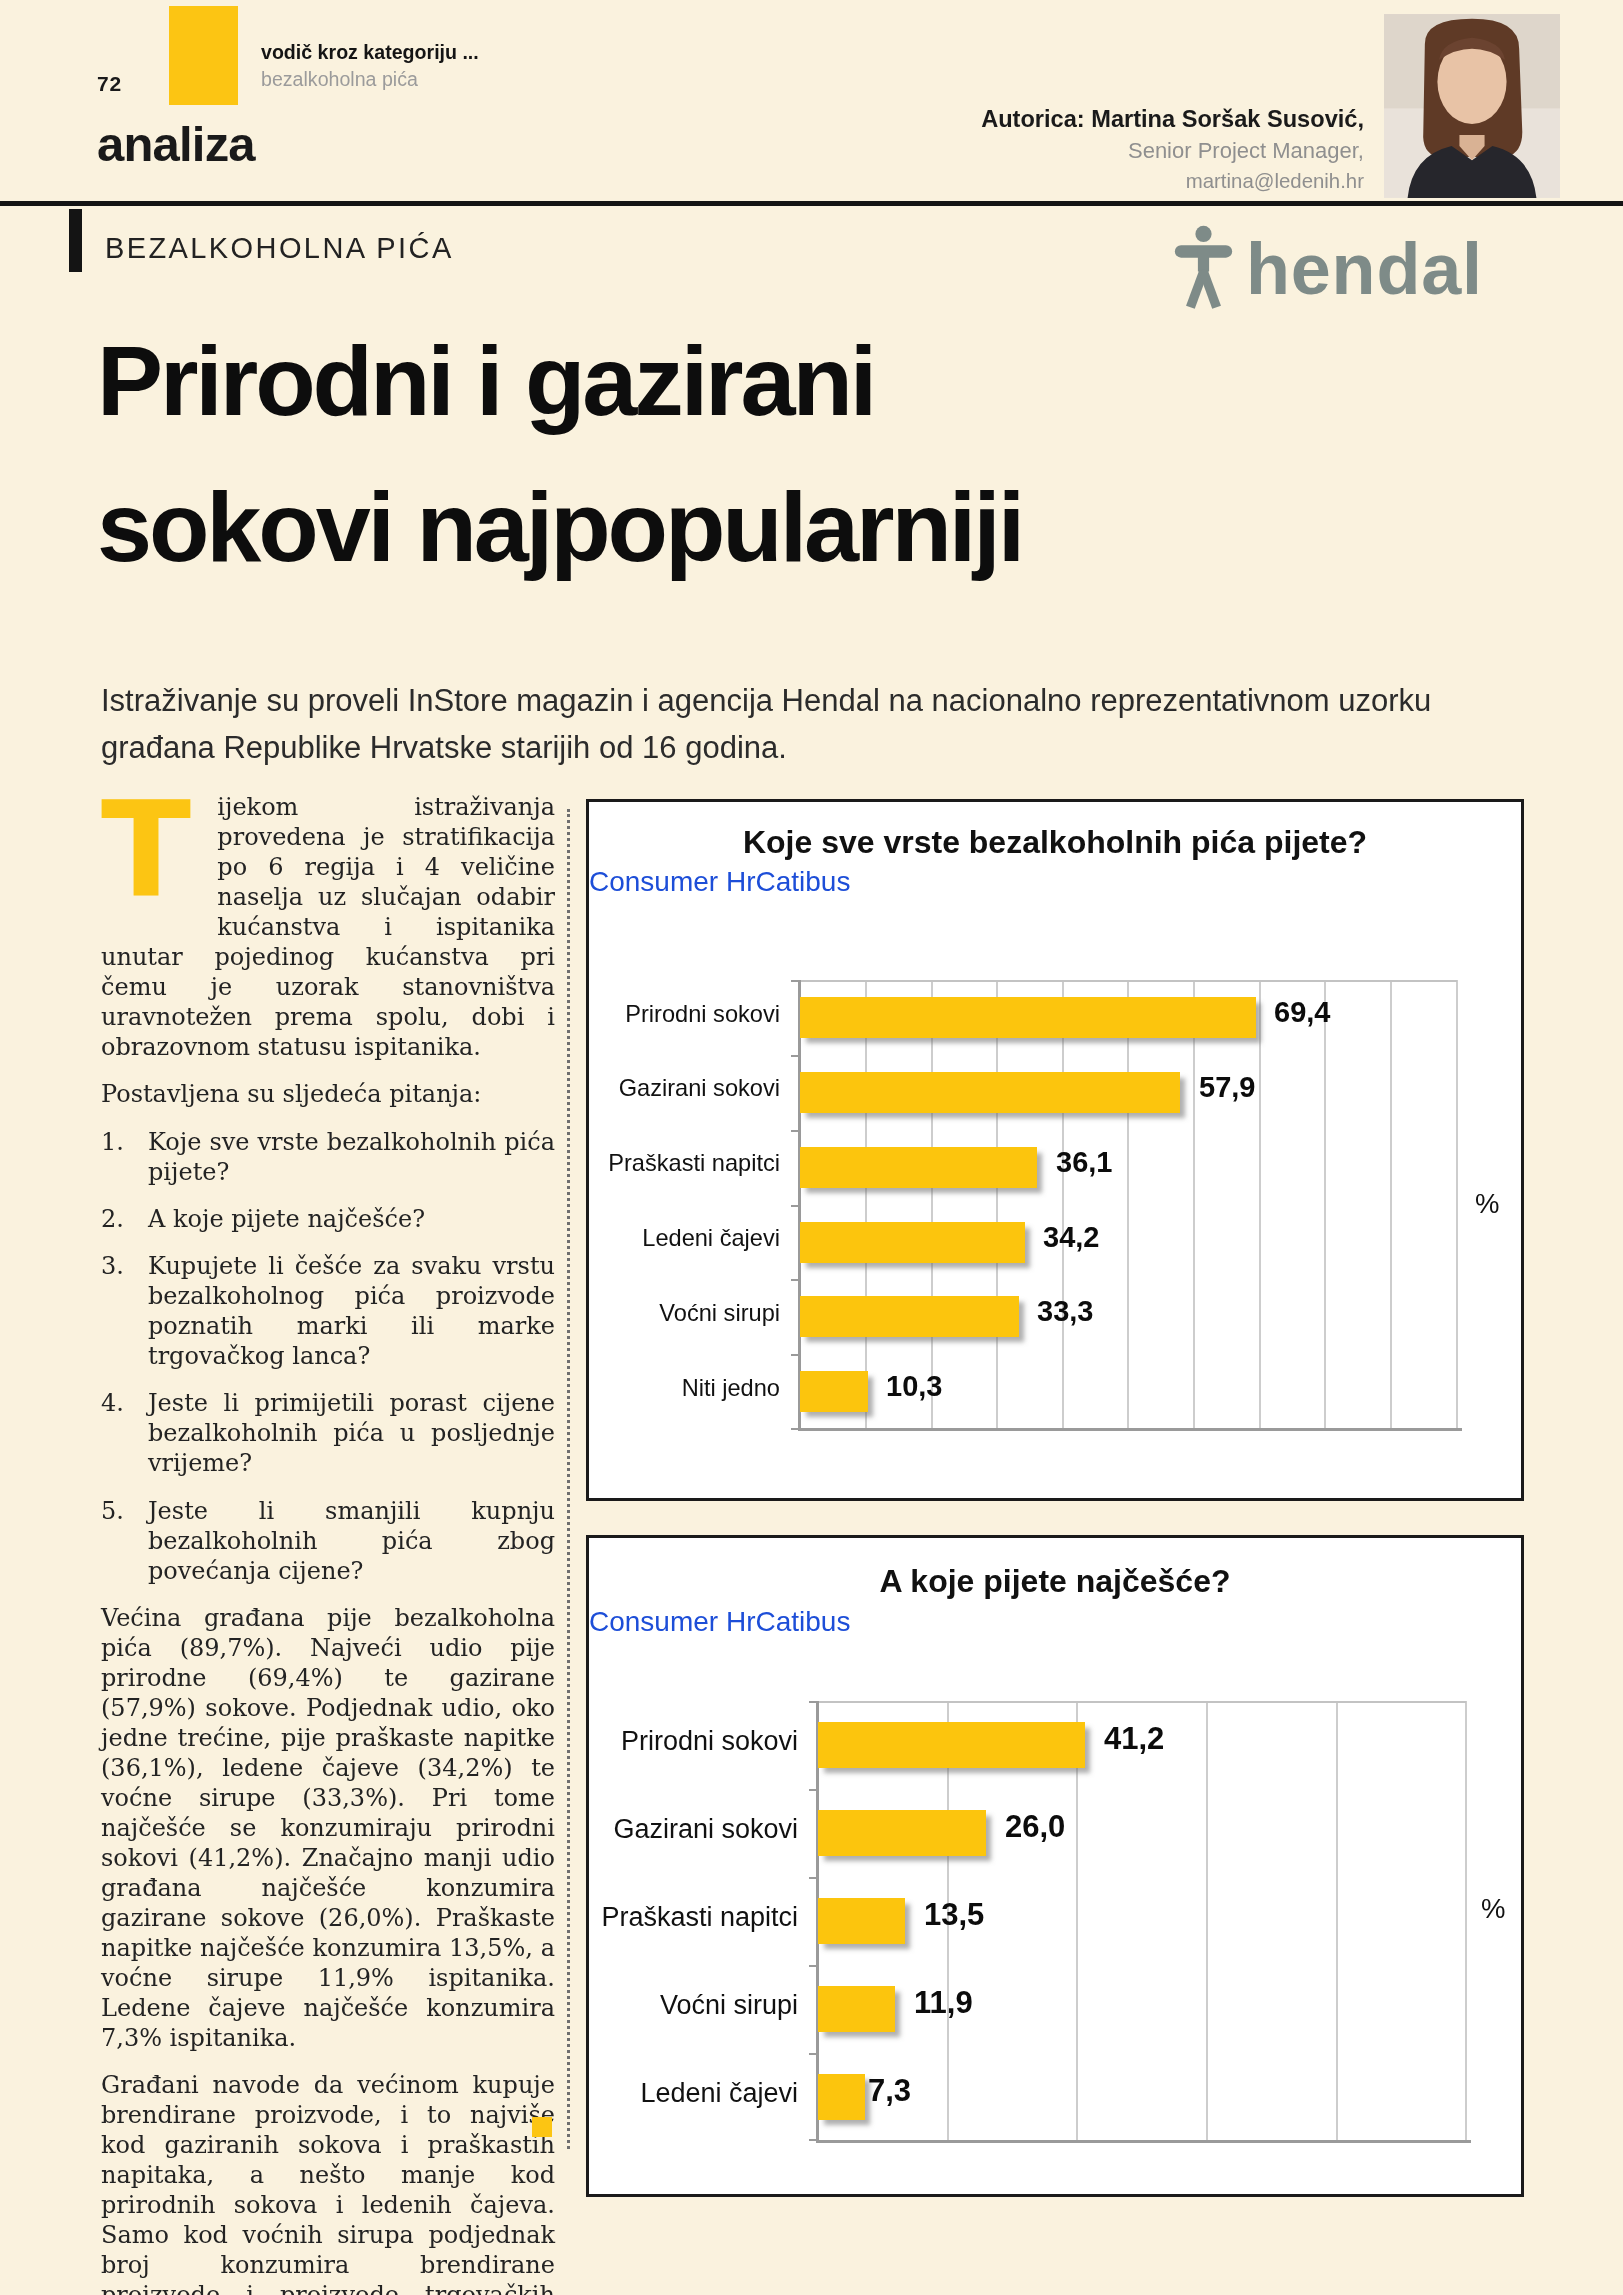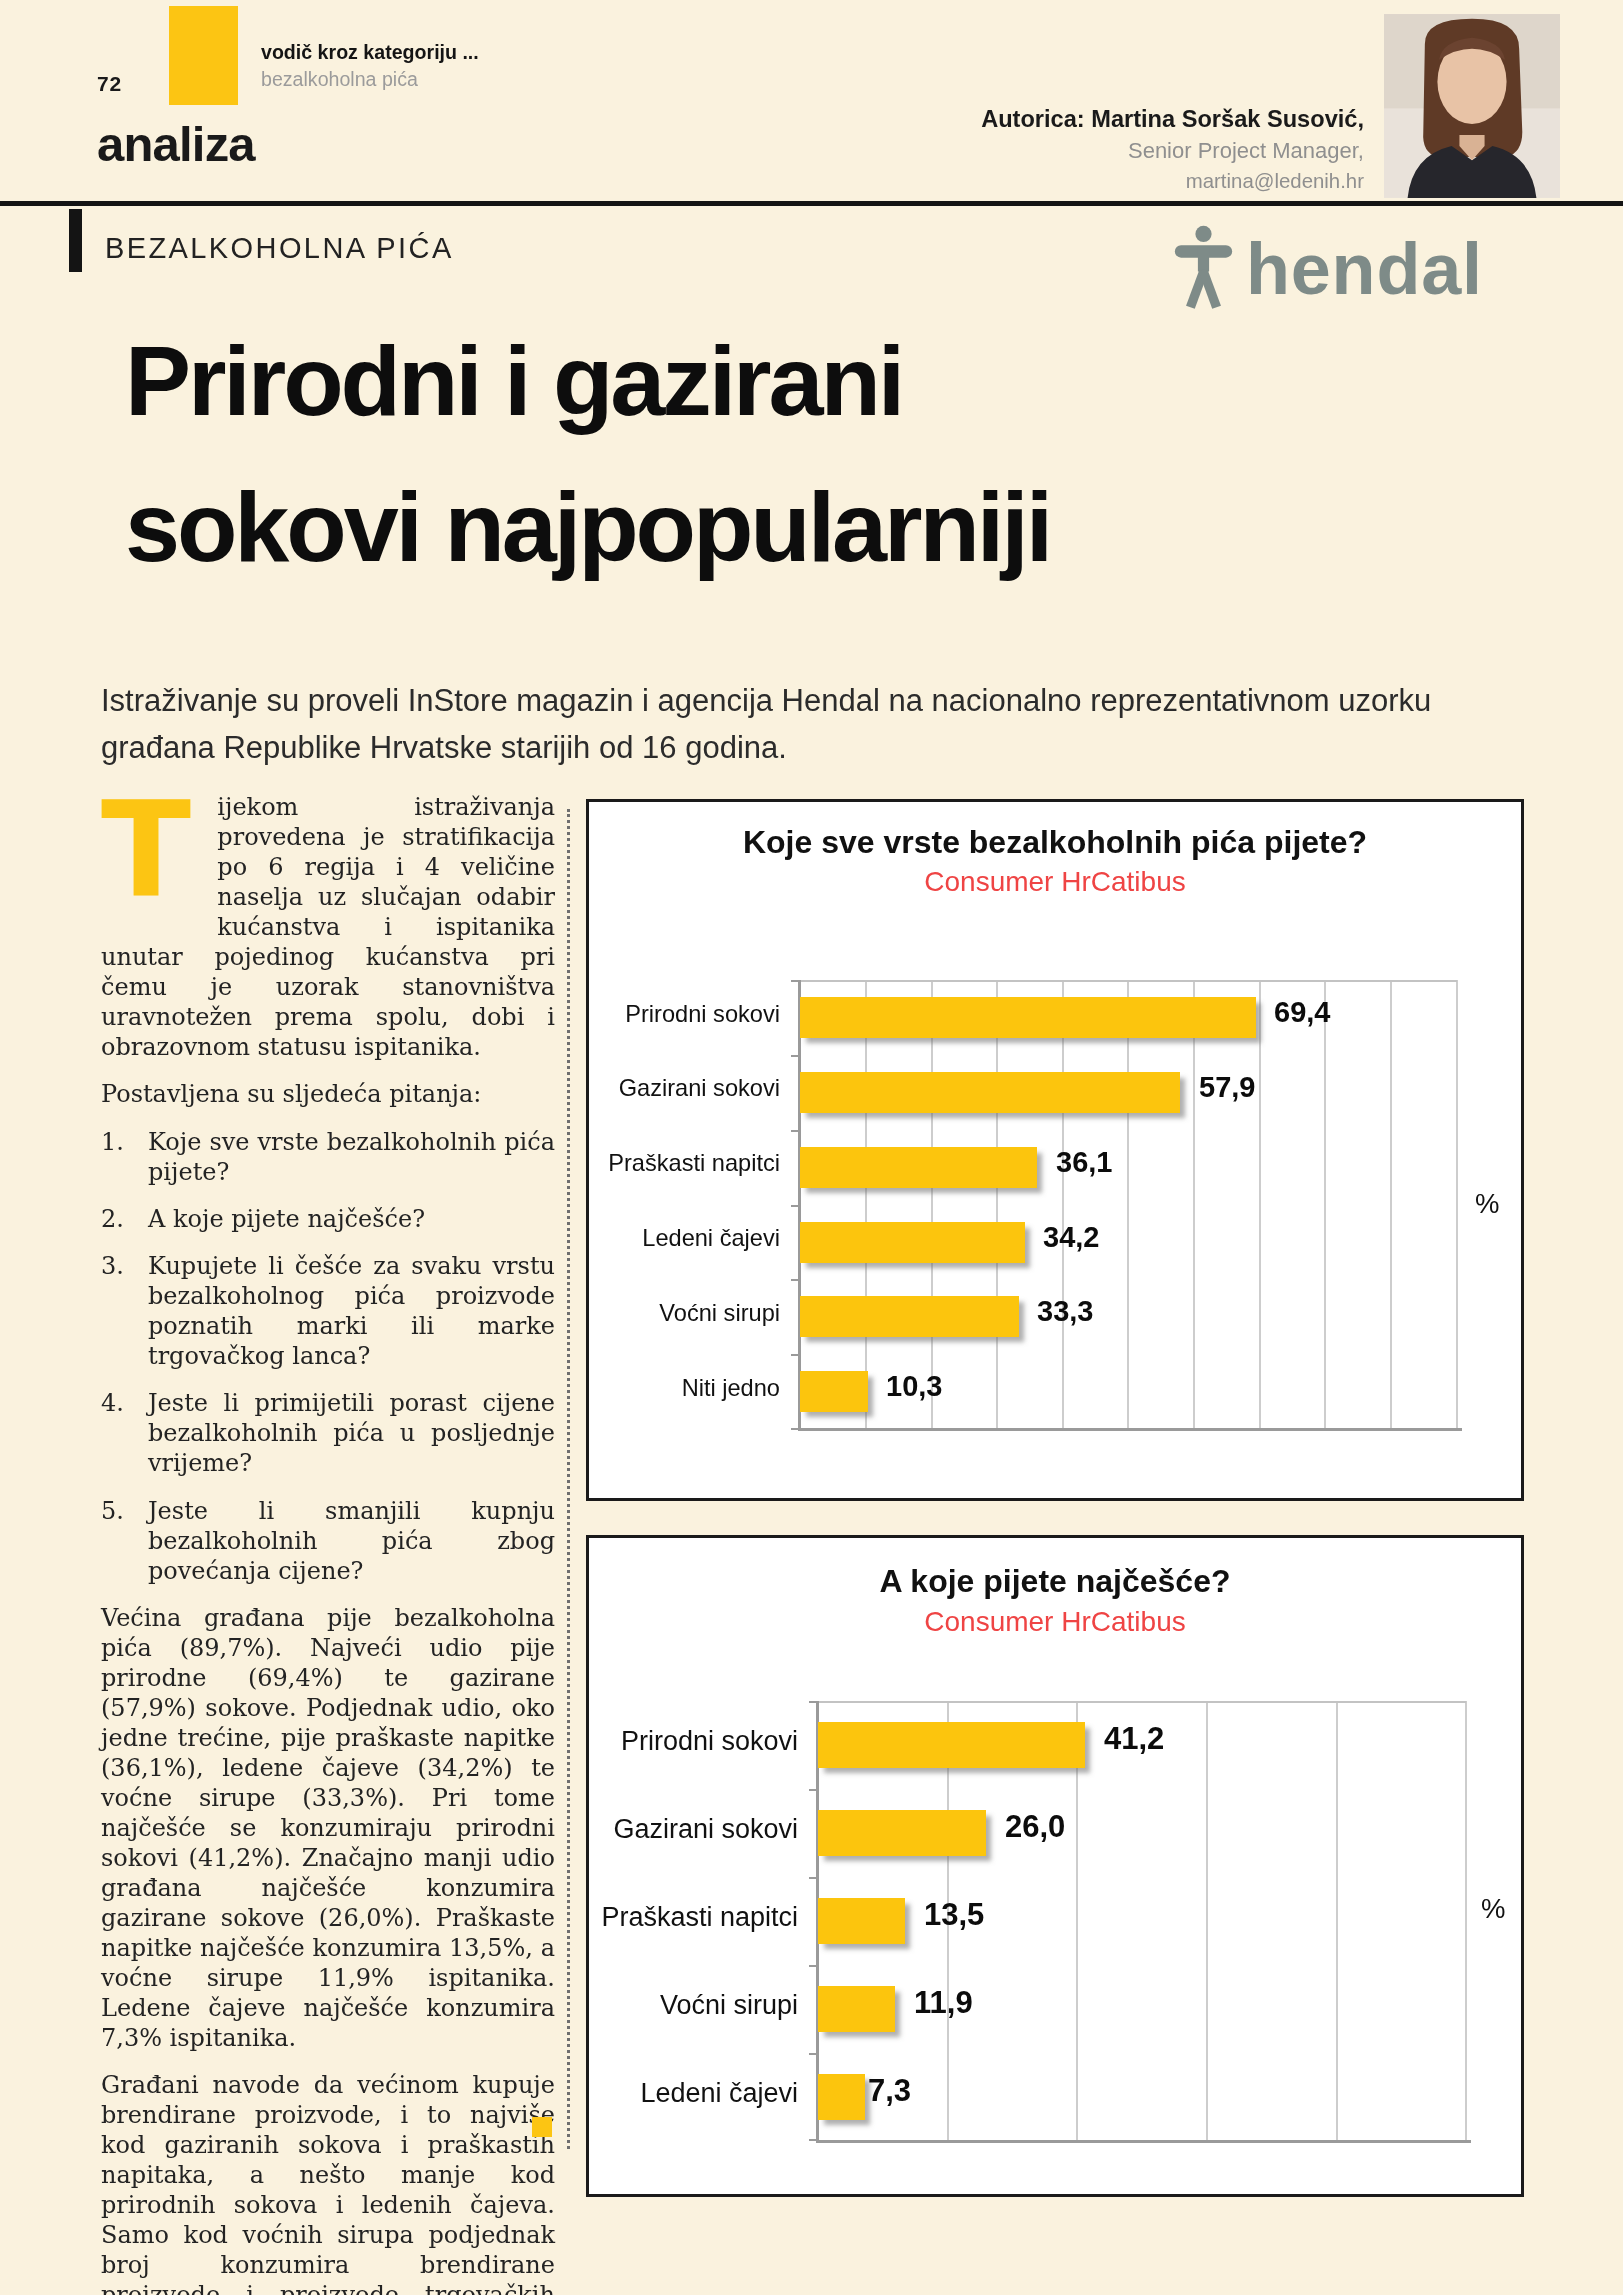--- a/index.html
+++ b/index.html
@@ -19,21 +19,21 @@
   #author .a3{font-size:20.4px;color:#8f8f8f;}
   #photo{left:1384px;top:14px;width:176px;height:184px;}
   #top-rule{left:0;top:201px;width:1623px;height:4.7px;background:#141414;}
   #cat-bar{left:69px;top:209px;width:12.6px;height:63px;background:#141414;}
   #category{left:105px;top:232px;font-size:29px;letter-spacing:2.4px;color:#222;font-weight:400;}
   #hendal{left:1172px;top:222px;height:93px;display:flex;align-items:center;gap:11px;}
   #hendal .logo-text{font-size:72px;font-weight:bold;color:#7e8b88;letter-spacing:0.8px;line-height:1;}
 
   
   #headline{left:97px;top:308px;font-size:99px;line-height:146px;font-weight:800;
-            letter-spacing:-3.1px;color:#0d0d0d;margin-left:28px;}
+            letter-spacing:-3.1px;color:#0d0d0d;}
   #lede{left:101px;top:677px;width:1414px;font-size:31px;line-height:47px;color:#2b2b2b;font-weight:400;}
 
   
   #col{left:101px;top:792px;width:454px;font-family:"DejaVu Serif",serif;
        font-size:24px;line-height:30px;text-align:justify;color:#232323;}
   #col p{margin:0 0 17.3px 0;}
   #dropcap{float:left;width:99px;height:116px;margin:4.7px 17.3px 0 0;
            font-family:"DejaVu Sans",sans-serif;font-weight:bold;font-size:132px;
            line-height:107px;color:var(--yellow);text-align:left;}
   #questions{margin:0 0 17.3px 0;padding:0;list-style:none;counter-reset:q;}
@@ -41,22 +41,22 @@
   #questions li::before{content:counter(q) ".";position:absolute;left:0;top:0;}
   #endmark{left:532px;top:2117px;width:20.4px;height:20.4px;background:var(--yellow);}
   #col-sep{left:567px;top:809px;height:1340px;width:0;border-left:3.1px dotted #6f6f6f;}
 
   
   .chart-box{width:938px;background:#ffffff;border:3.1px solid #1a1a1a;box-sizing:border-box;}
   #chart0{left:586px;top:799px;height:702px;}
   #chart1{left:586px;top:1535px;height:662px;}
   .chart-title{position:absolute;left:0;width:100%;text-align:center;font-weight:bold;
                font-size:32px;color:#111;}
-  .chart-subtitle{position:absolute;left:0;width:100%;text-align:center;font-weight:400;
-                  font-size:28px;color:#ef4444;}
+  .chart-subtitle{position:absolute;left:0;width:100%;font-weight:400;
+                  font-size:28px;color:#1d4ed8;}
   #chart0 .chart-title{top:22px;} #chart0 .chart-subtitle{top:64px;}
   #chart1 .chart-title{top:25px;} #chart1 .chart-subtitle{top:68px;}
   .plot{position:absolute;}
   .gridline{position:absolute;top:0;width:1.6px;background:#cdcdcd;height:100%;}
   .plot-top{position:absolute;left:0;top:0;width:100%;height:1.6px;background:#c3c3c3;}
   .axis-y{position:absolute;left:-1.6px;top:0;width:2.4px;height:100%;background:#9a9a9a;}
   .axis-x{position:absolute;left:-1.6px;bottom:-1.6px;width:101%;height:2.4px;background:#9a9a9a;}
   .tick{position:absolute;width:9.4px;height:2.4px;background:#9a9a9a;}
   .bar{position:absolute;box-shadow:5.5px 6.3px 4.7px rgba(110,110,110,0.55);}
   .cat-label{position:absolute;text-align:right;color:#111;white-space:nowrap;}

